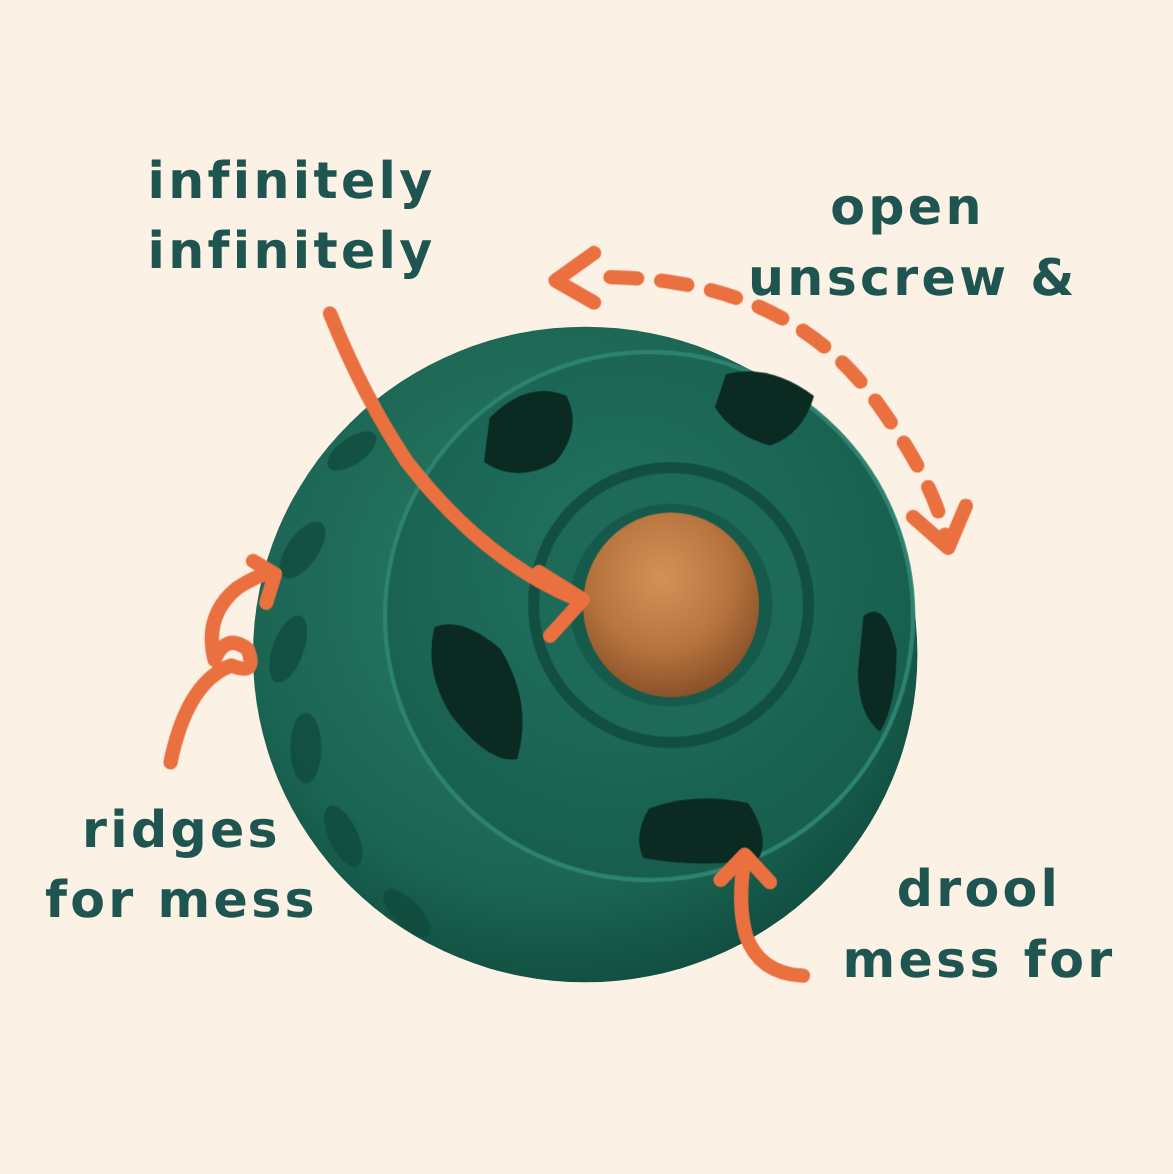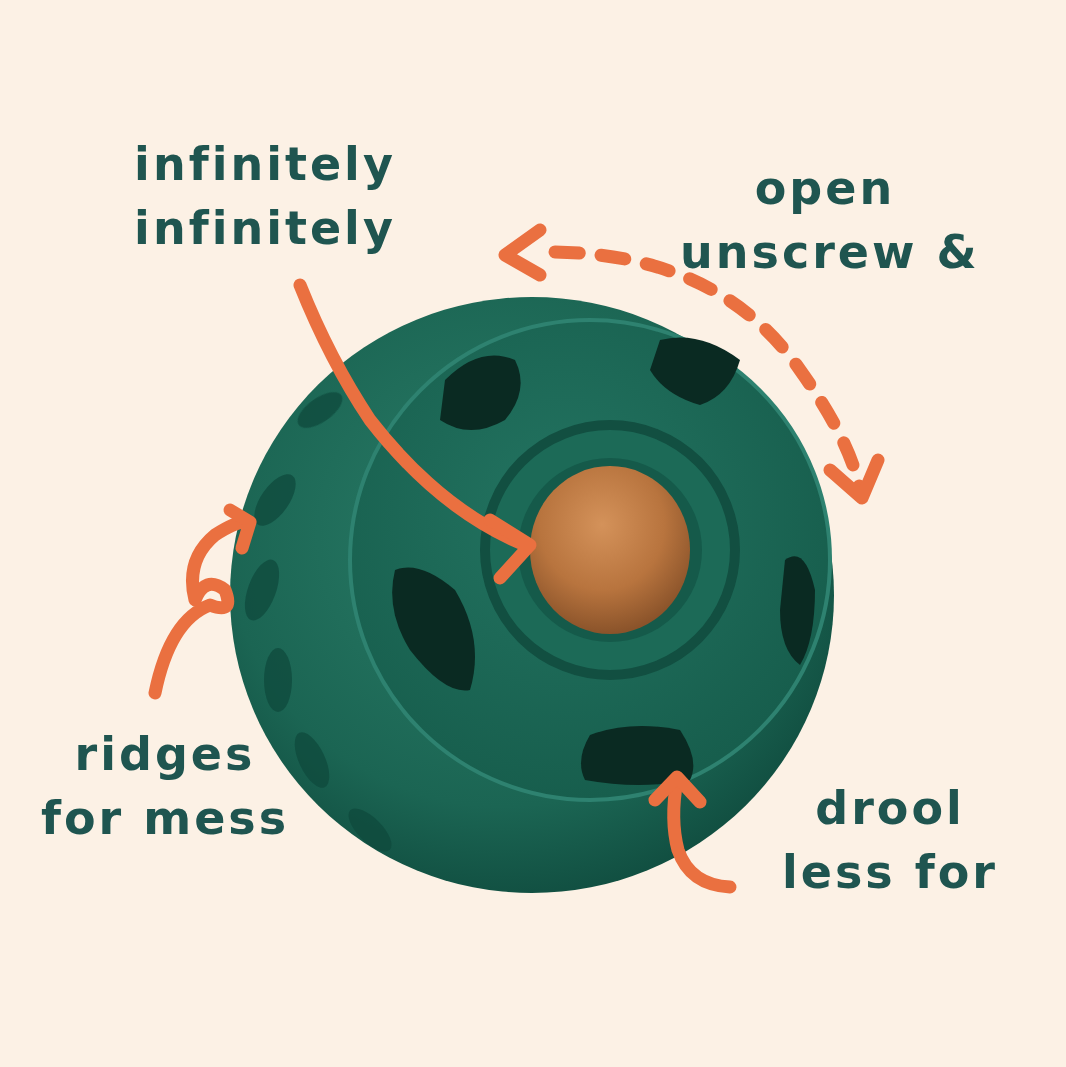--- a/index.html
+++ b/index.html
@@ -100,15 +100,15 @@
   <div class="label" id="lbl-unscrew">
     <span>open</span>
     <span>unscrew &amp;</span>
   </div>
   <div class="label" id="lbl-ridges">
     <span>ridges</span>
     <span>for mess</span>
   </div>
   <div class="label" id="lbl-drool">
     <span>drool</span>
-    <span>less for</span>
+    <span>mess for</span>
   </div>
 </div>
 
 </body></html>

